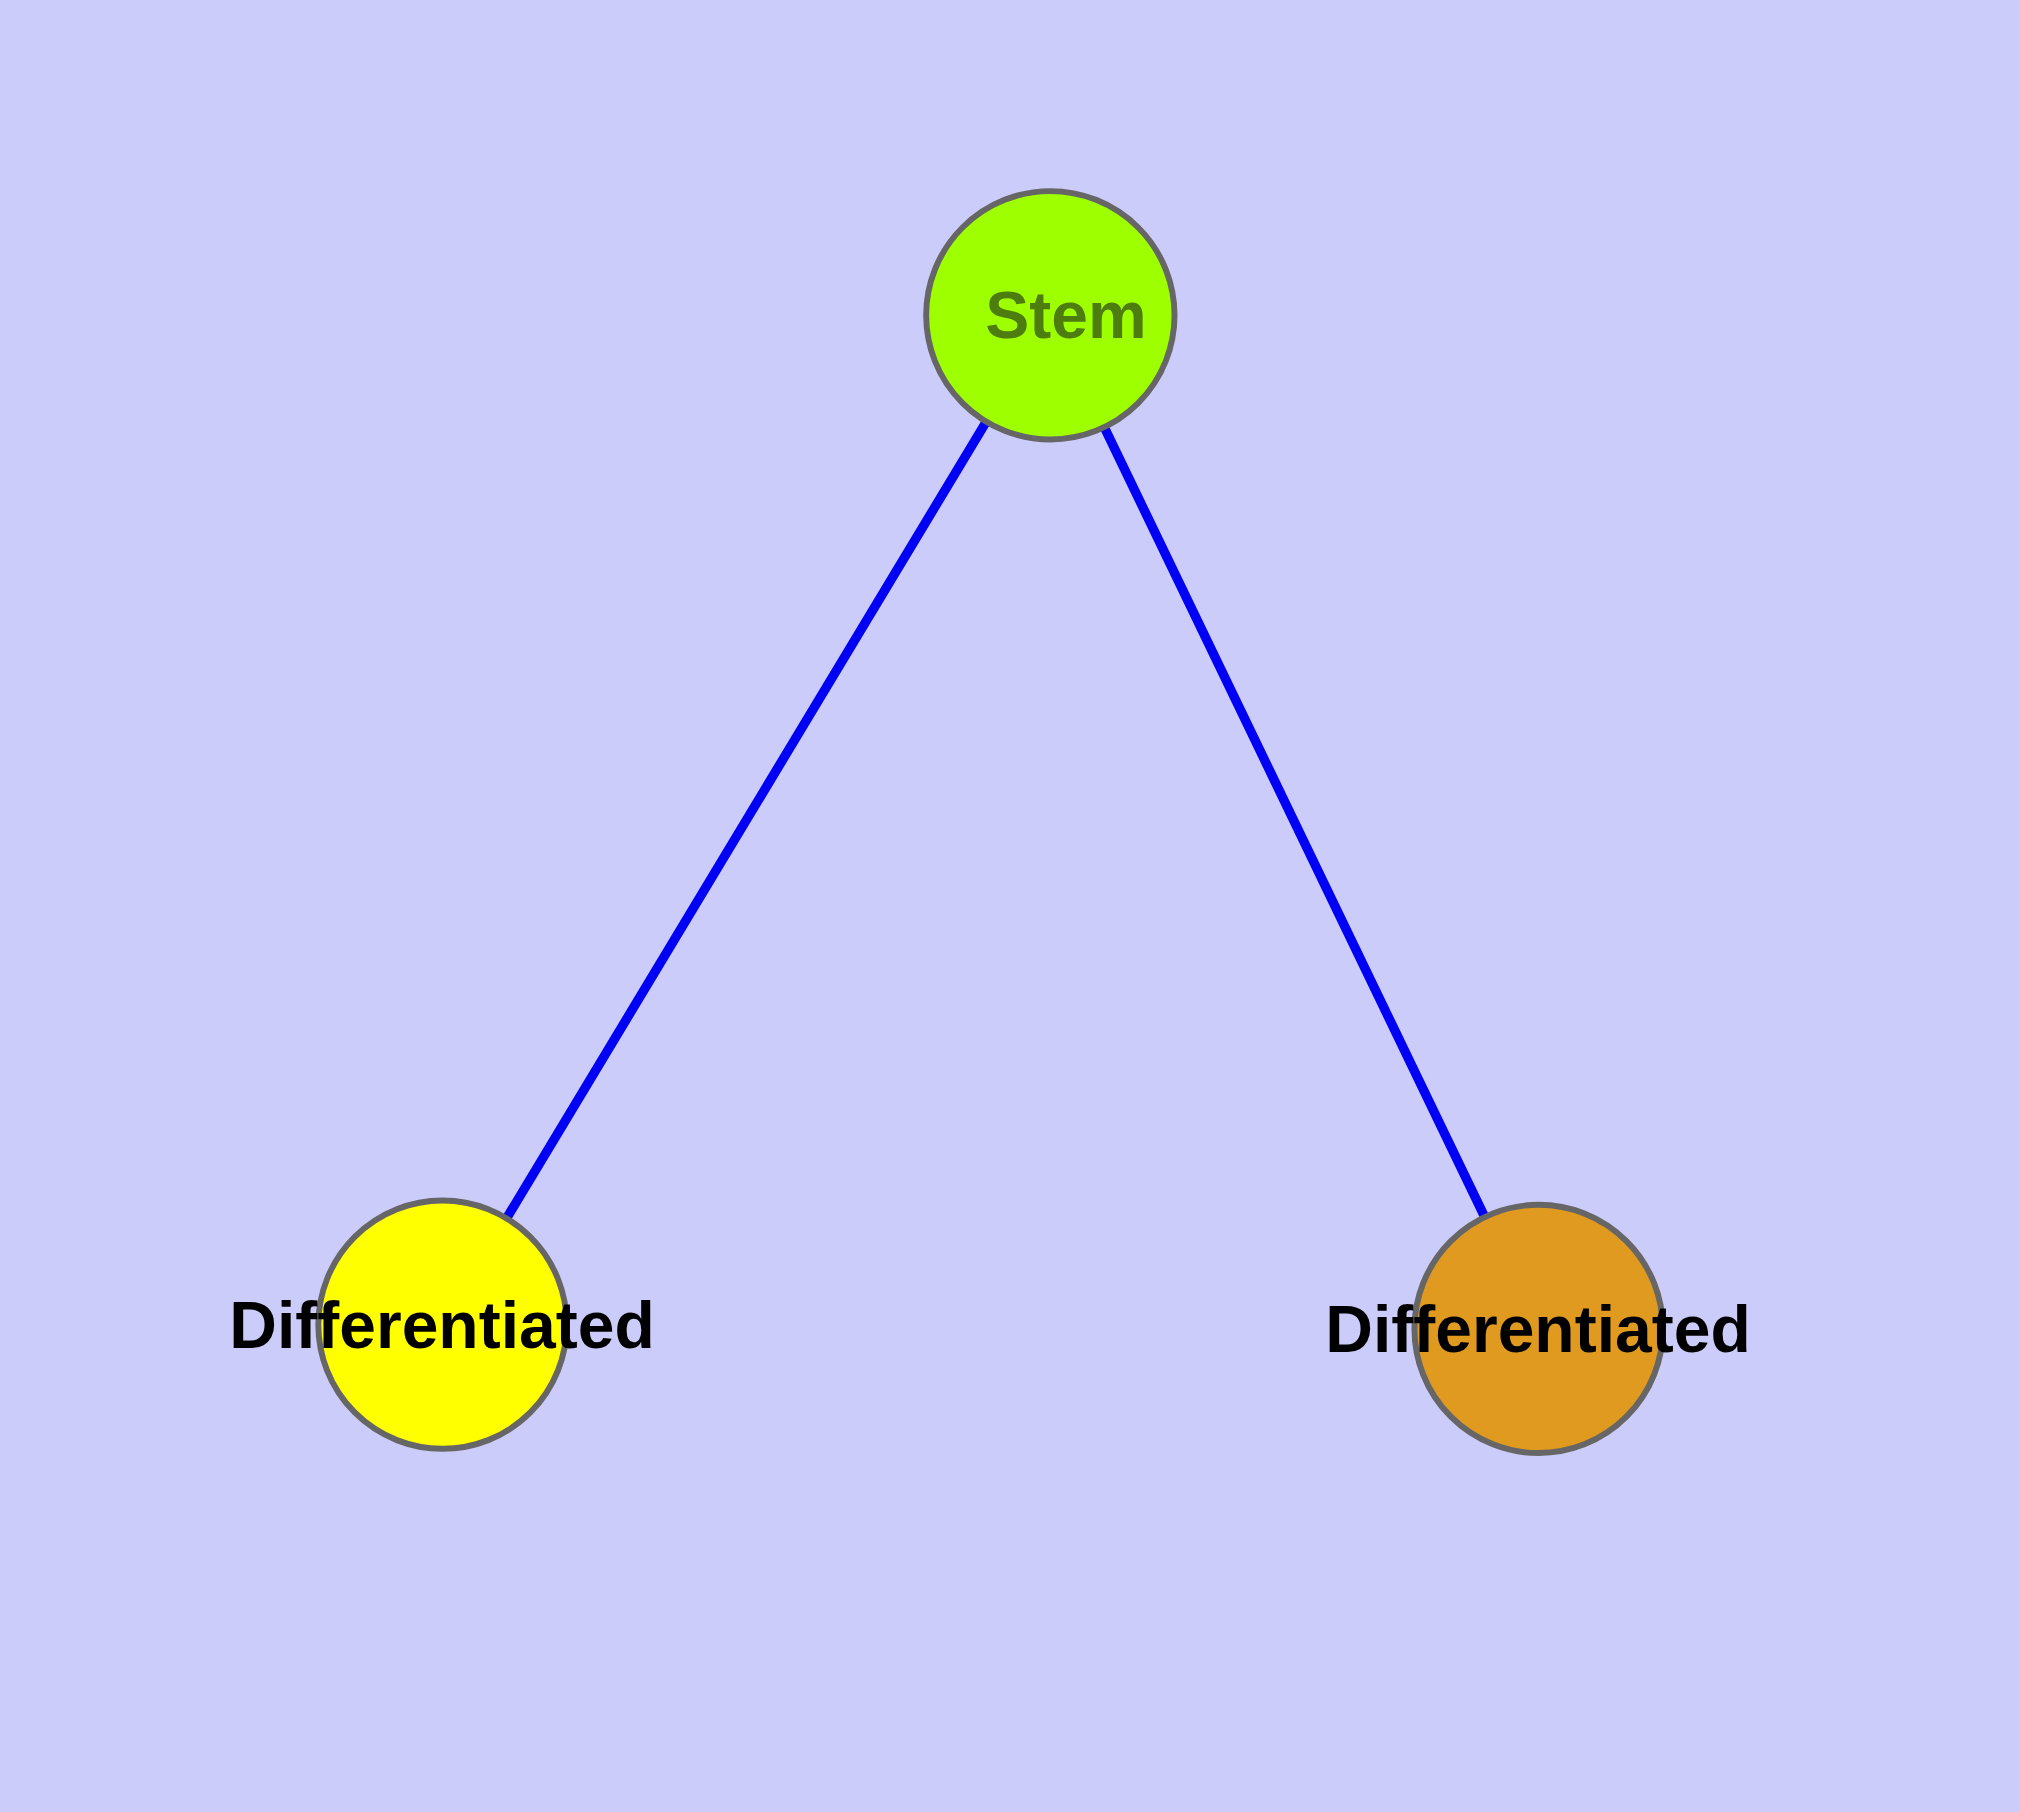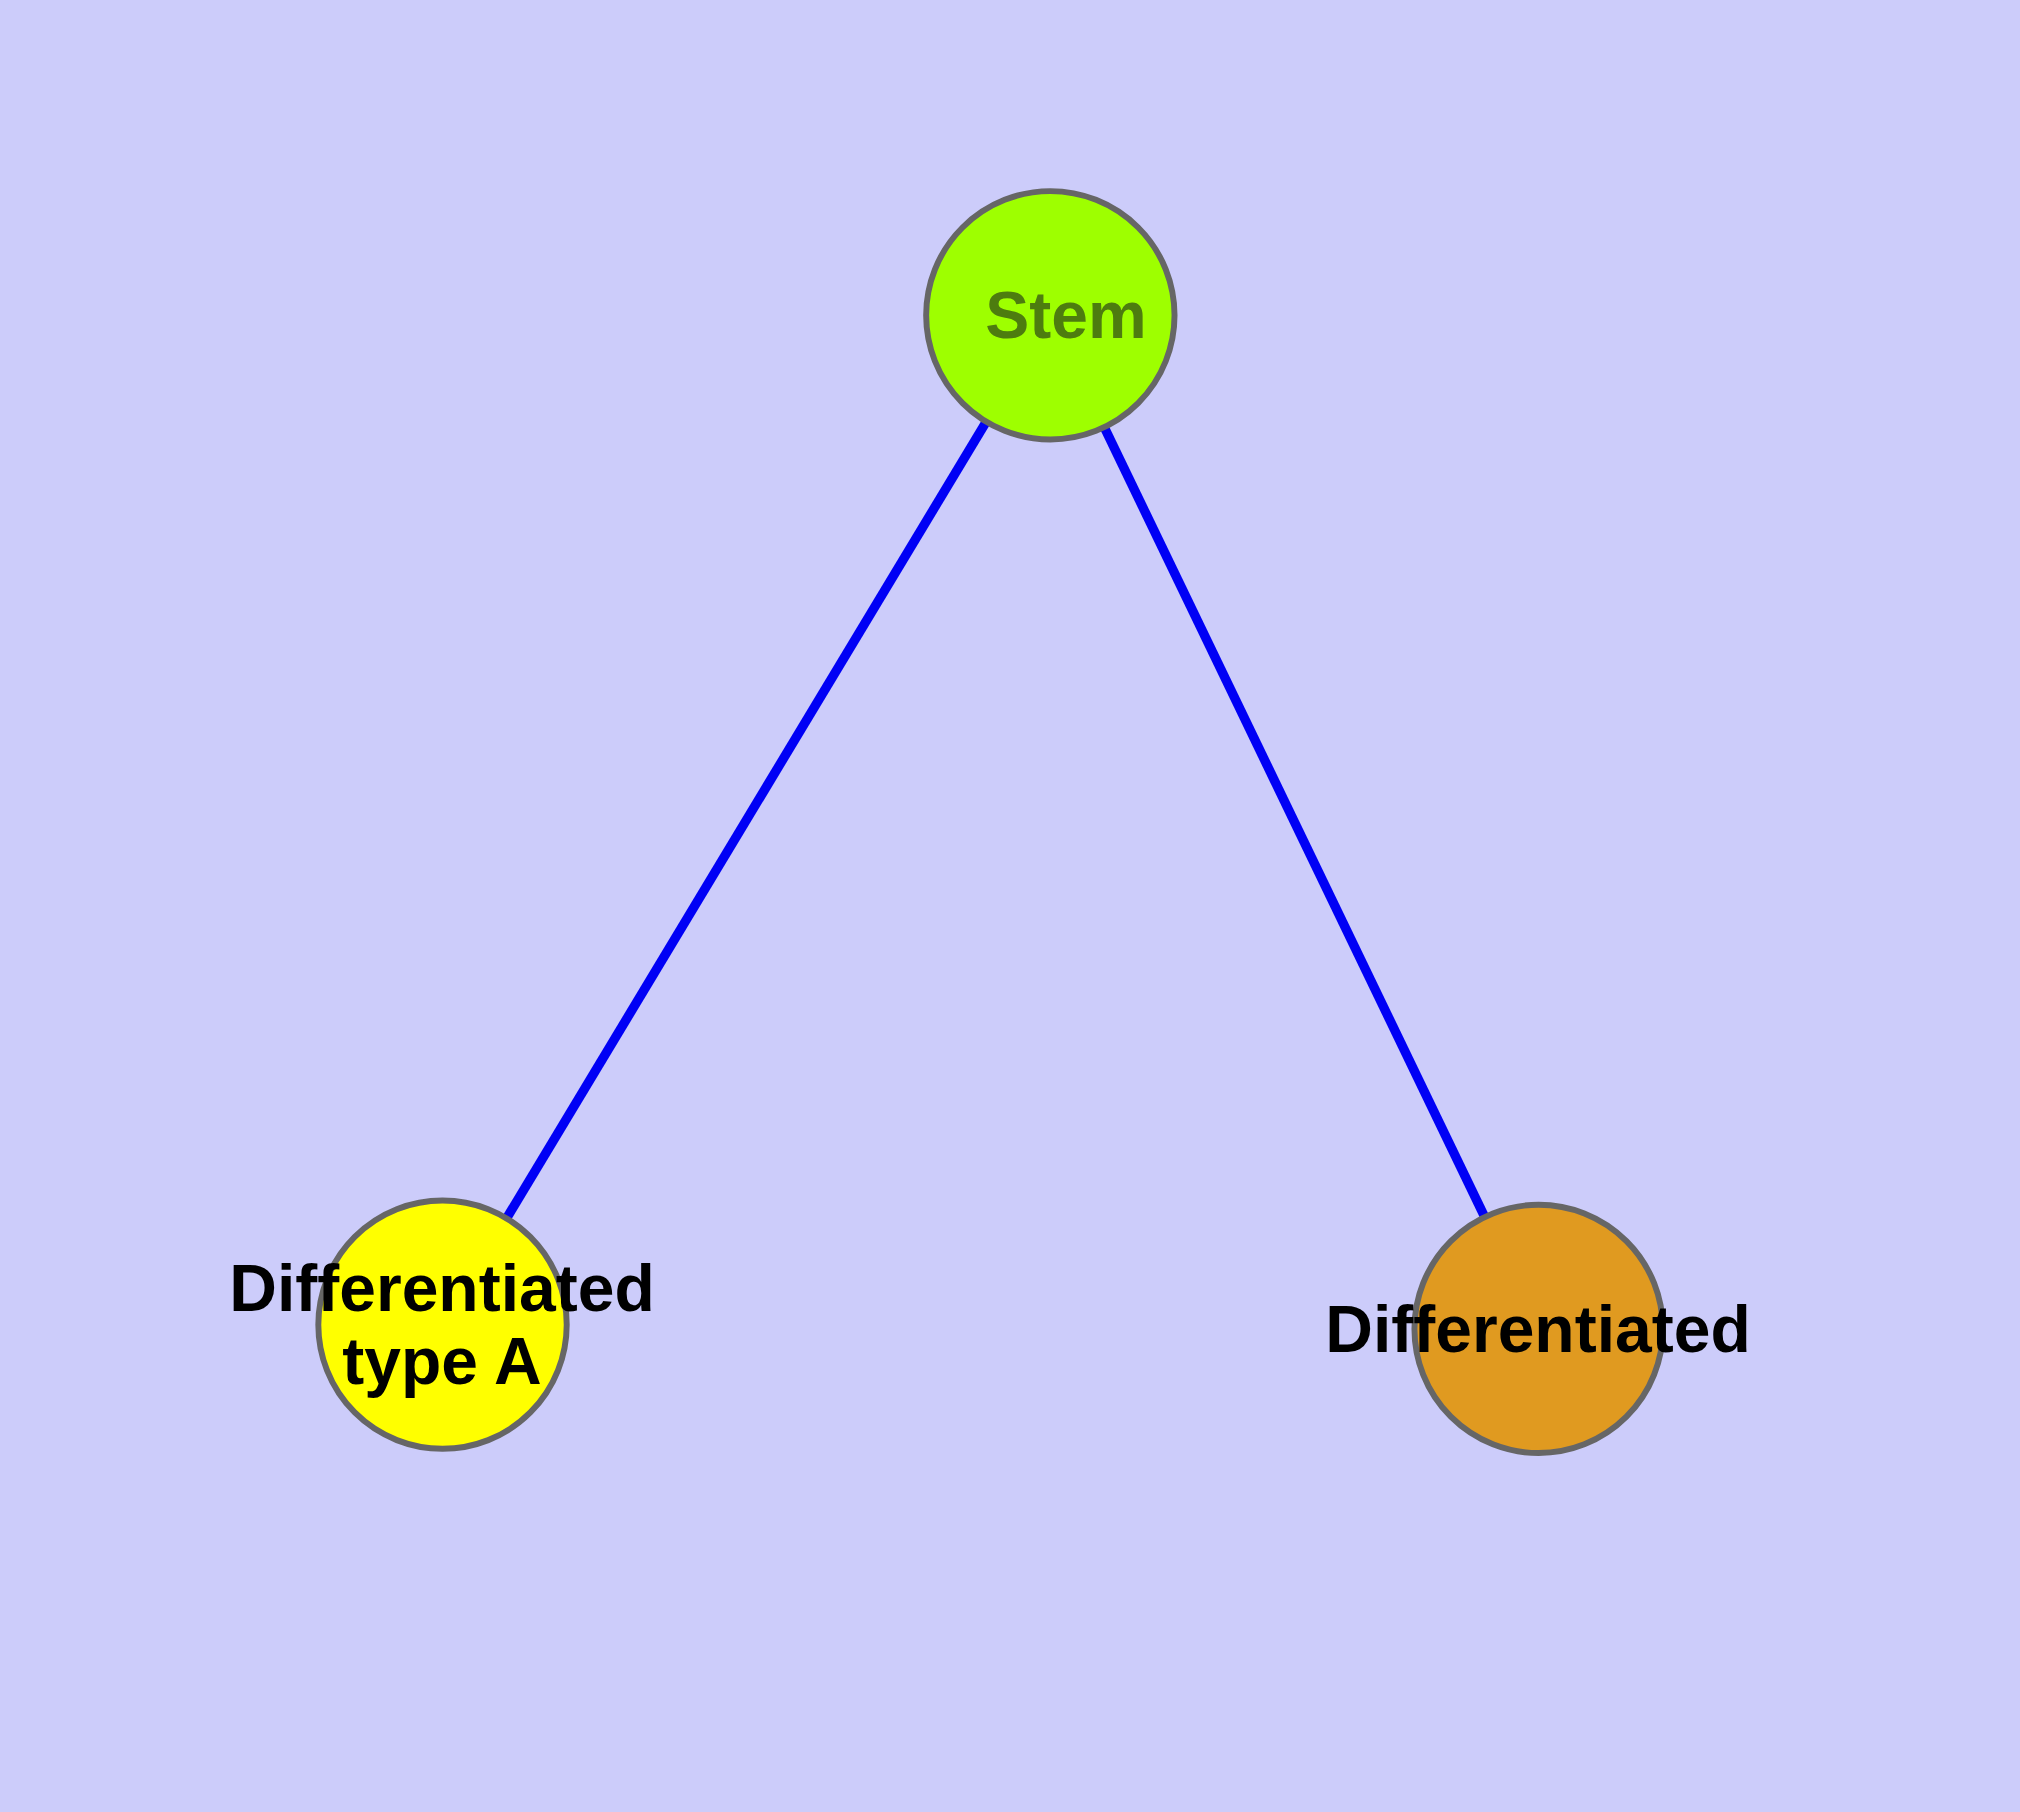--- a/index.html
+++ b/index.html
@@ -59,21 +59,20 @@
       <circle id="node-2" cx="1815" cy="1568" r="146.5" fill="#e09a20" stroke="#666666" stroke-width="7"></circle>
     </g>
   </svg>
 
   <div class="node-label" id="label-0" style="left: 1050px; top: 315px; font-size: 66px; color: #4d7c0f; margin-left: 16px;">
     <span class="line">Stem</span>
   </div>
 
   <div class="node-label" id="label-1" style="left: 442px; top: 1325px; font-size: 66px; color: rgb(0, 0, 0);">
     <span class="line">Differentiated</span>
-    <span class="line">type A</span>
   </div>
 
   <div class="node-label" id="label-2" style="left: 1538px; top: 1329px; font-size: 66px; color: rgb(0, 0, 0);">
     <span class="line">Differentiated</span>
   </div>
 
 </div>
 
 
 </body></html>

